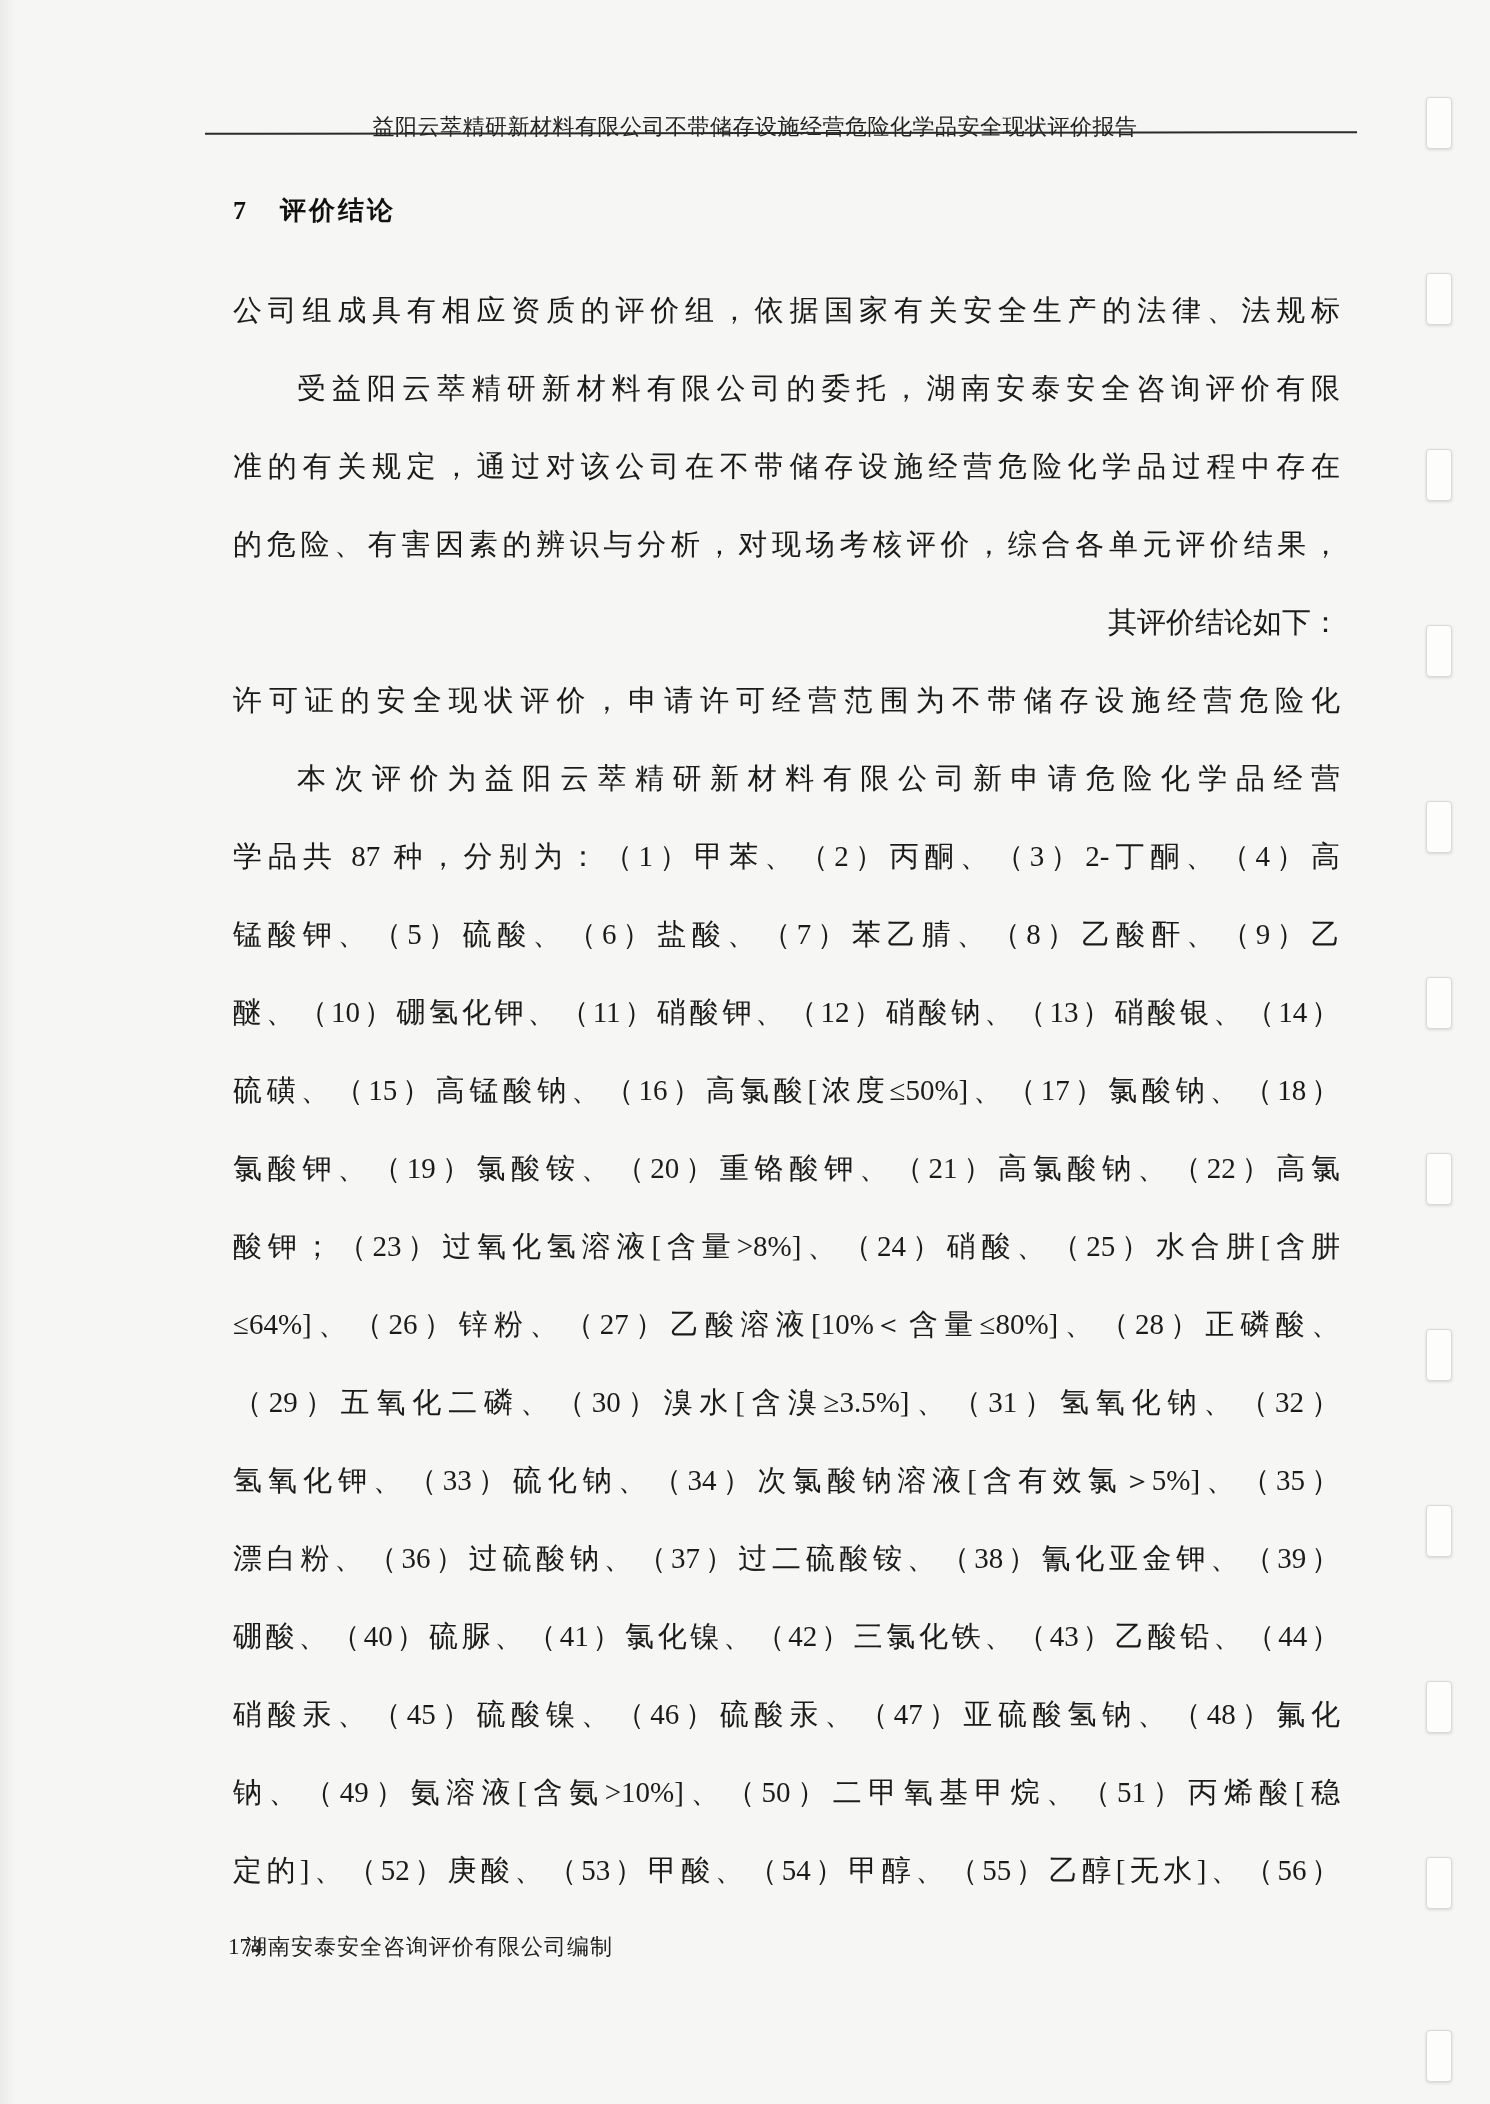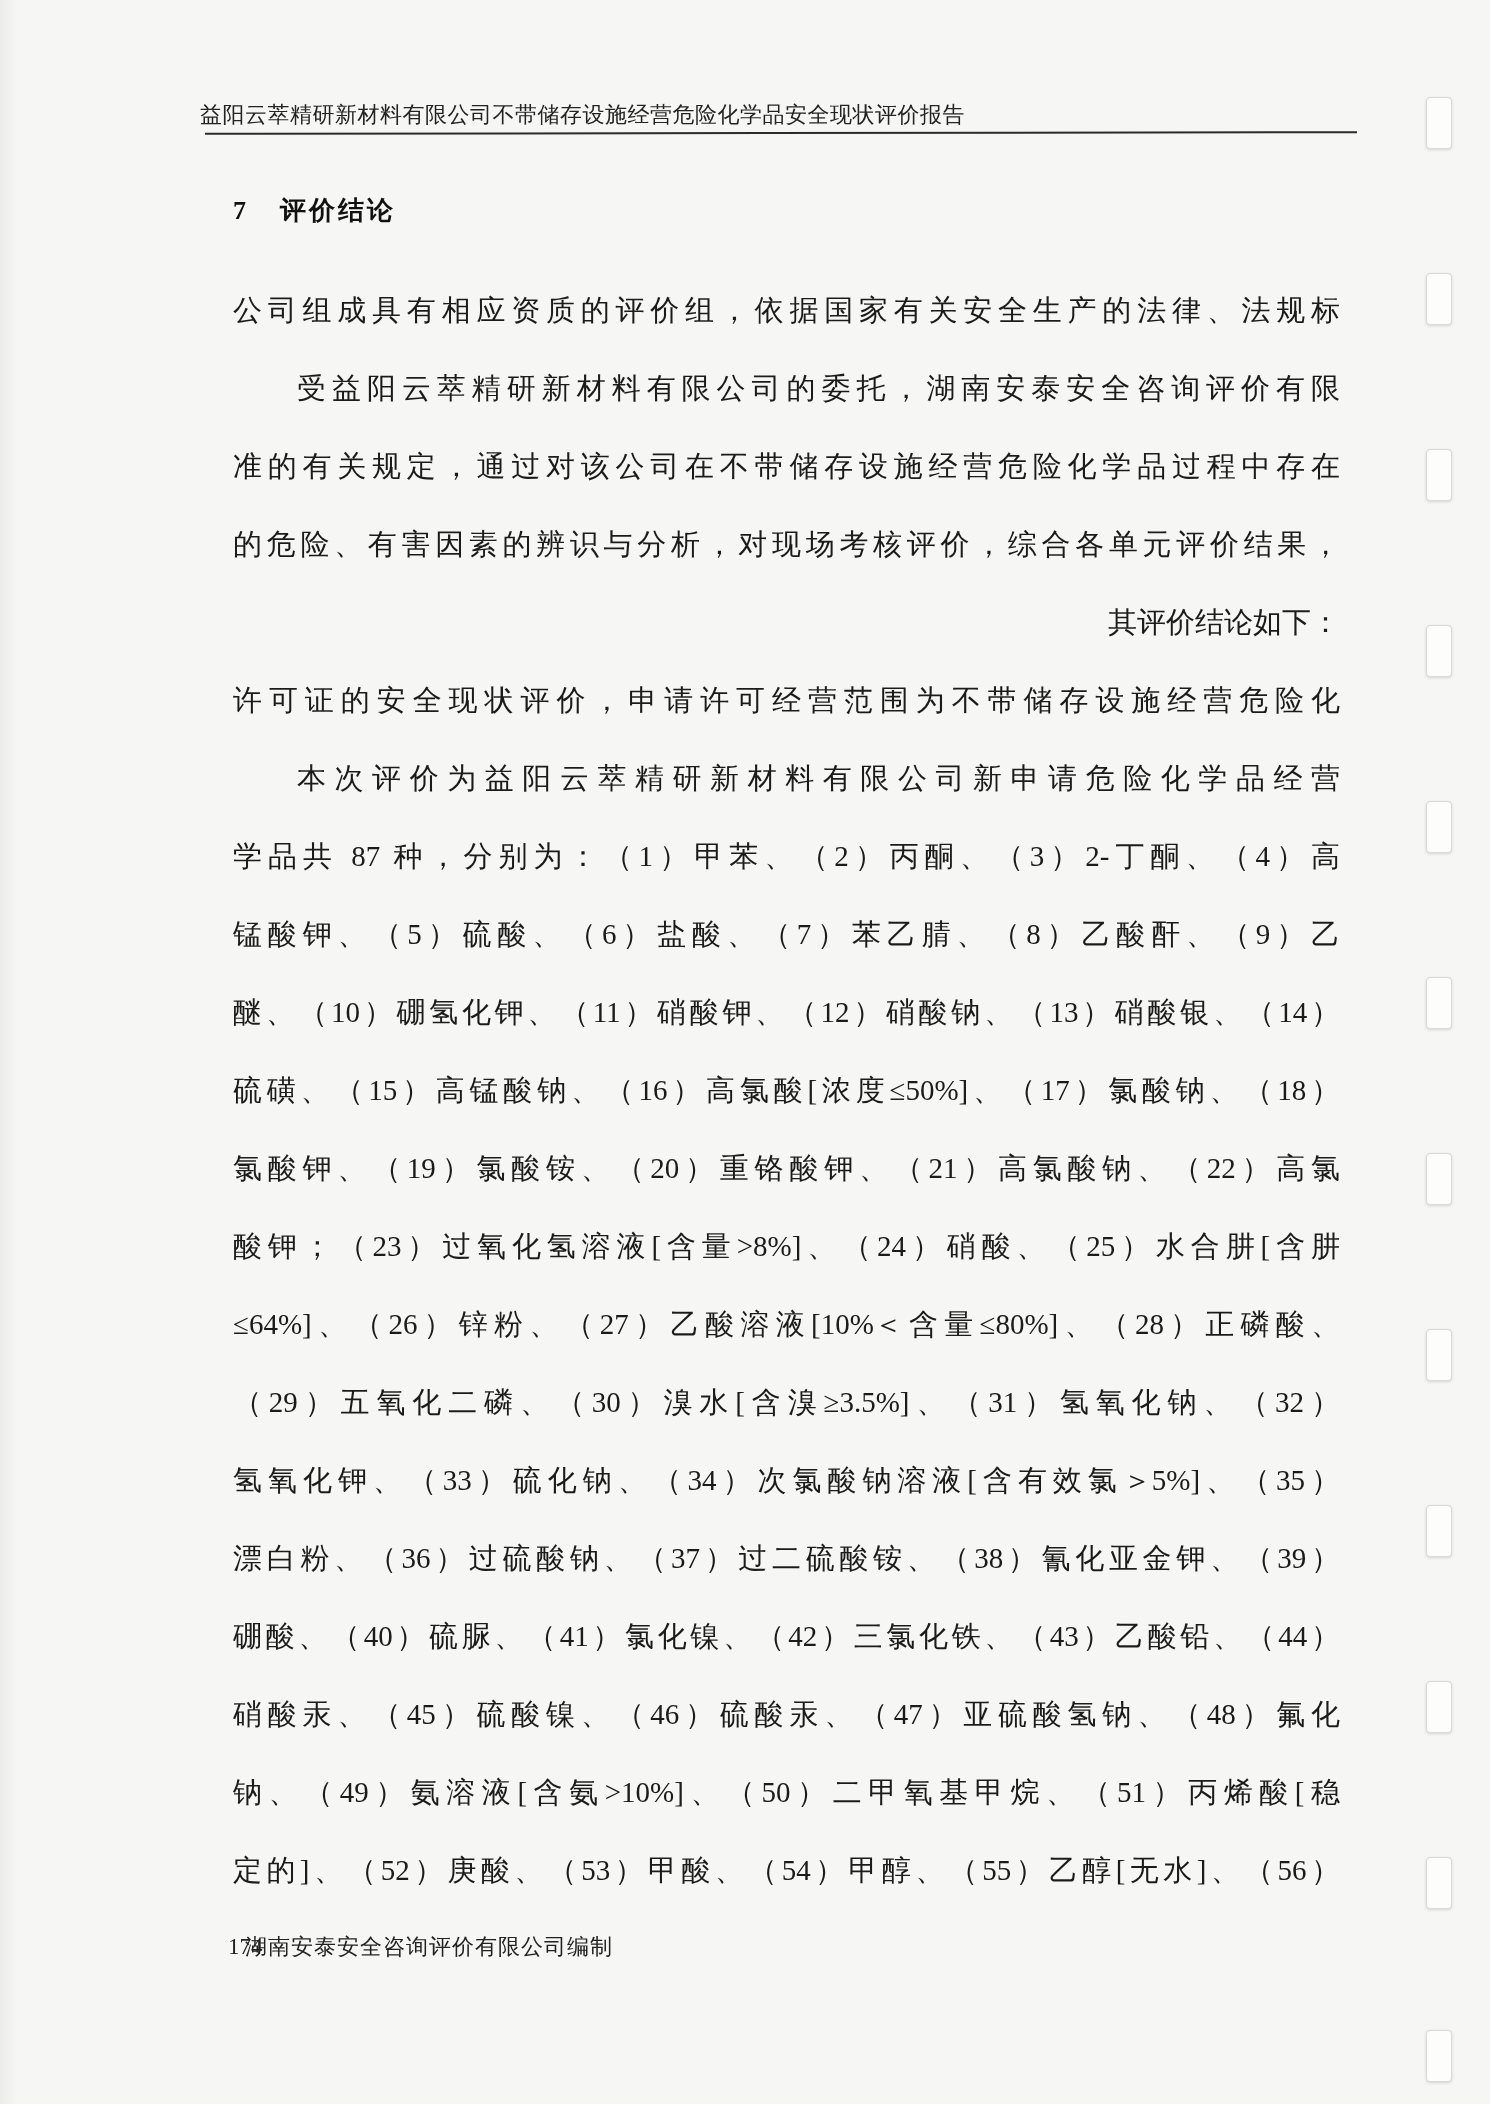--- a/index.html
+++ b/index.html
@@ -8,22 +8,22 @@
     width:1490px;height:2104px;
     margin:0 auto;
     background:#f6f6f4;
     background-image:linear-gradient(90deg,#ebebe9 0px,#f6f6f4 16px),
                      linear-gradient(180deg,#f4f4f2 0px,#f6f6f4 30px);
     overflow:hidden;
     font-family:"Liberation Serif","DejaVu Serif",serif;
     color:#1b1b1b;
   }
   .header-title{
-    position:absolute;left:200px;top:100px;width:1110px;
-    font-size:22px;letter-spacing:0.5px;text-align:left;
+    position:absolute;left:200px;top:112px;width:1110px;
+    font-size:22px;letter-spacing:0.5px;text-align:center;
     color:#232323;font-weight:500;white-space:nowrap;
   }
   .header-rule{
     position:absolute;left:205px;top:132px;width:1152px;height:2px;
     background:#2b2b2b;
     transform:rotate(-0.08deg);
   }
   .section-heading{
     position:absolute;left:233px;top:188px;width:1107px;
     text-align:left;font-weight:bold;font-size:26px;line-height:46px;

